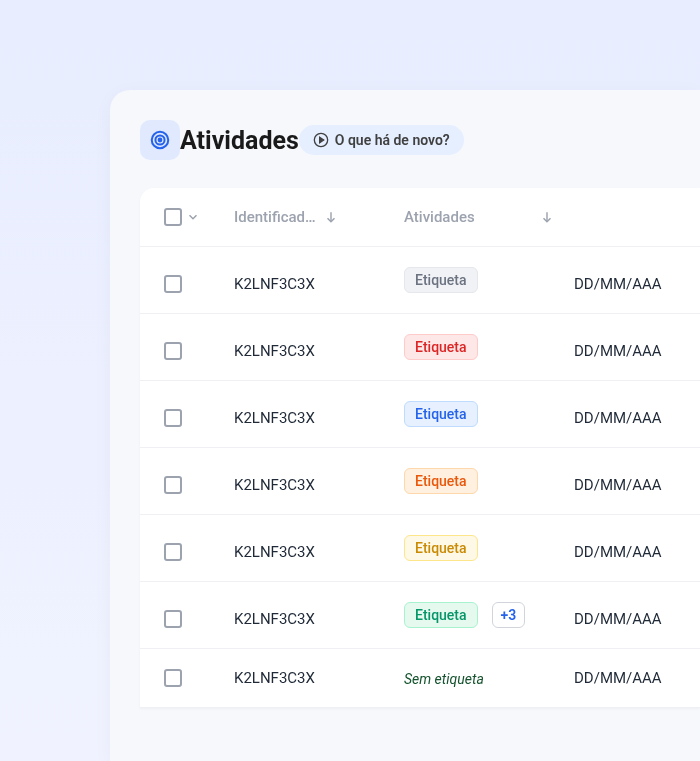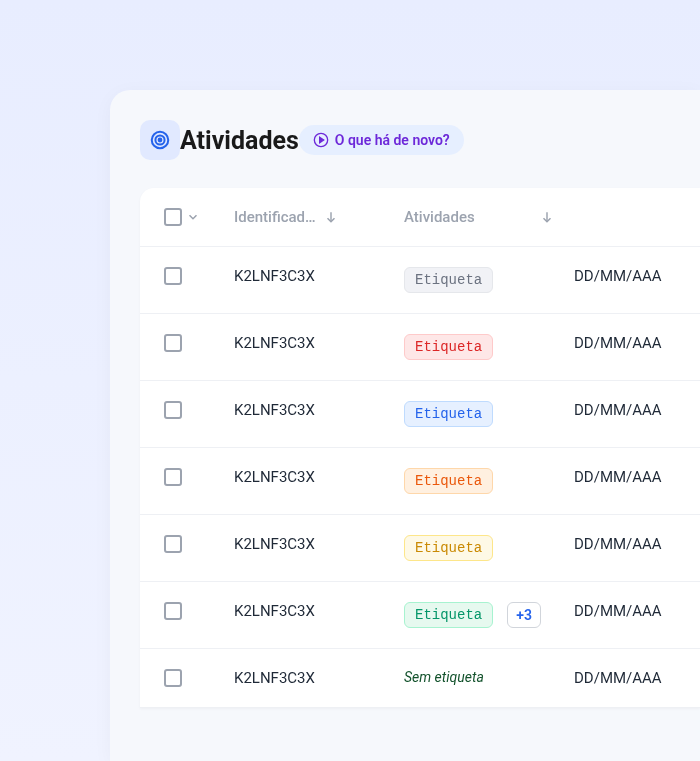--- a/index.html
+++ b/index.html
@@ -39,21 +39,21 @@
       font-weight: 700;
       color: #1a1a1a;
     }
     .whats-new {
       display: inline-flex;
       align-items: center;
       gap: 6px;
       background: #e6efff;
       border-radius: 20px;
       padding: 7px 14px;
-      color: #6d28d9;
+      color: #404040;
       font-size: 14px;
       font-weight: 600;
       cursor: pointer;
     }
     .whats-new svg { width: 16px; height: 16px; }
     .table-container {
       background: #ffffff;
       border-radius: 14px 0 0 0;
       overflow: hidden;
       box-shadow: 0 1px 3px rgba(0,0,0,0.04);
@@ -78,33 +78,32 @@
       border: 2px solid #9ca3af;
       border-radius: 3px;
       cursor: pointer;
       background: #fff;
       flex-shrink: 0;
     }
     .chevron-icon { width: 14px; height: 14px; color: #9ca3af; }
     .truncate { white-space: nowrap; overflow: hidden; text-overflow: ellipsis; text-align: right; }
     .table-row {
       display: flex;
-      align-items: flex-start;
+      align-items: flex-end;
       padding: 20px 0 20px 24px;
       border-bottom: 1px solid #eef0f4;
       color: #1f2937;
       font-size: 15px;
     }
     .tag {
       display: inline-block;
       padding: 4px 10px;
       border-radius: 6px;
       font-size: 14px;
       font-weight: 500;
-      font-family: Liberation Mono, monospace;
     }
     .tag-gray { background: #f1f2f6; color: #6b7280; border: 1px solid #e5e7eb; }
     .tag-red { background: #fee7e7; color: #dc2626; border: 1px solid #fecaca; }
     .tag-blue { background: #e6f0ff; color: #2563eb; border: 1px solid #bfdbfe; }
     .tag-orange { background: #fff0e0; color: #ea580c; border: 1px solid #fed7aa; }
     .tag-yellow { background: #fef9e6; color: #ca8a04; border: 1px solid #fde68a; }
     .tag-green { background: #e6f9ef; color: #059669; border: 1px solid #a7f3d0; }
     .tag-extra {
       display: inline-block;
       padding: 4px 8px;

